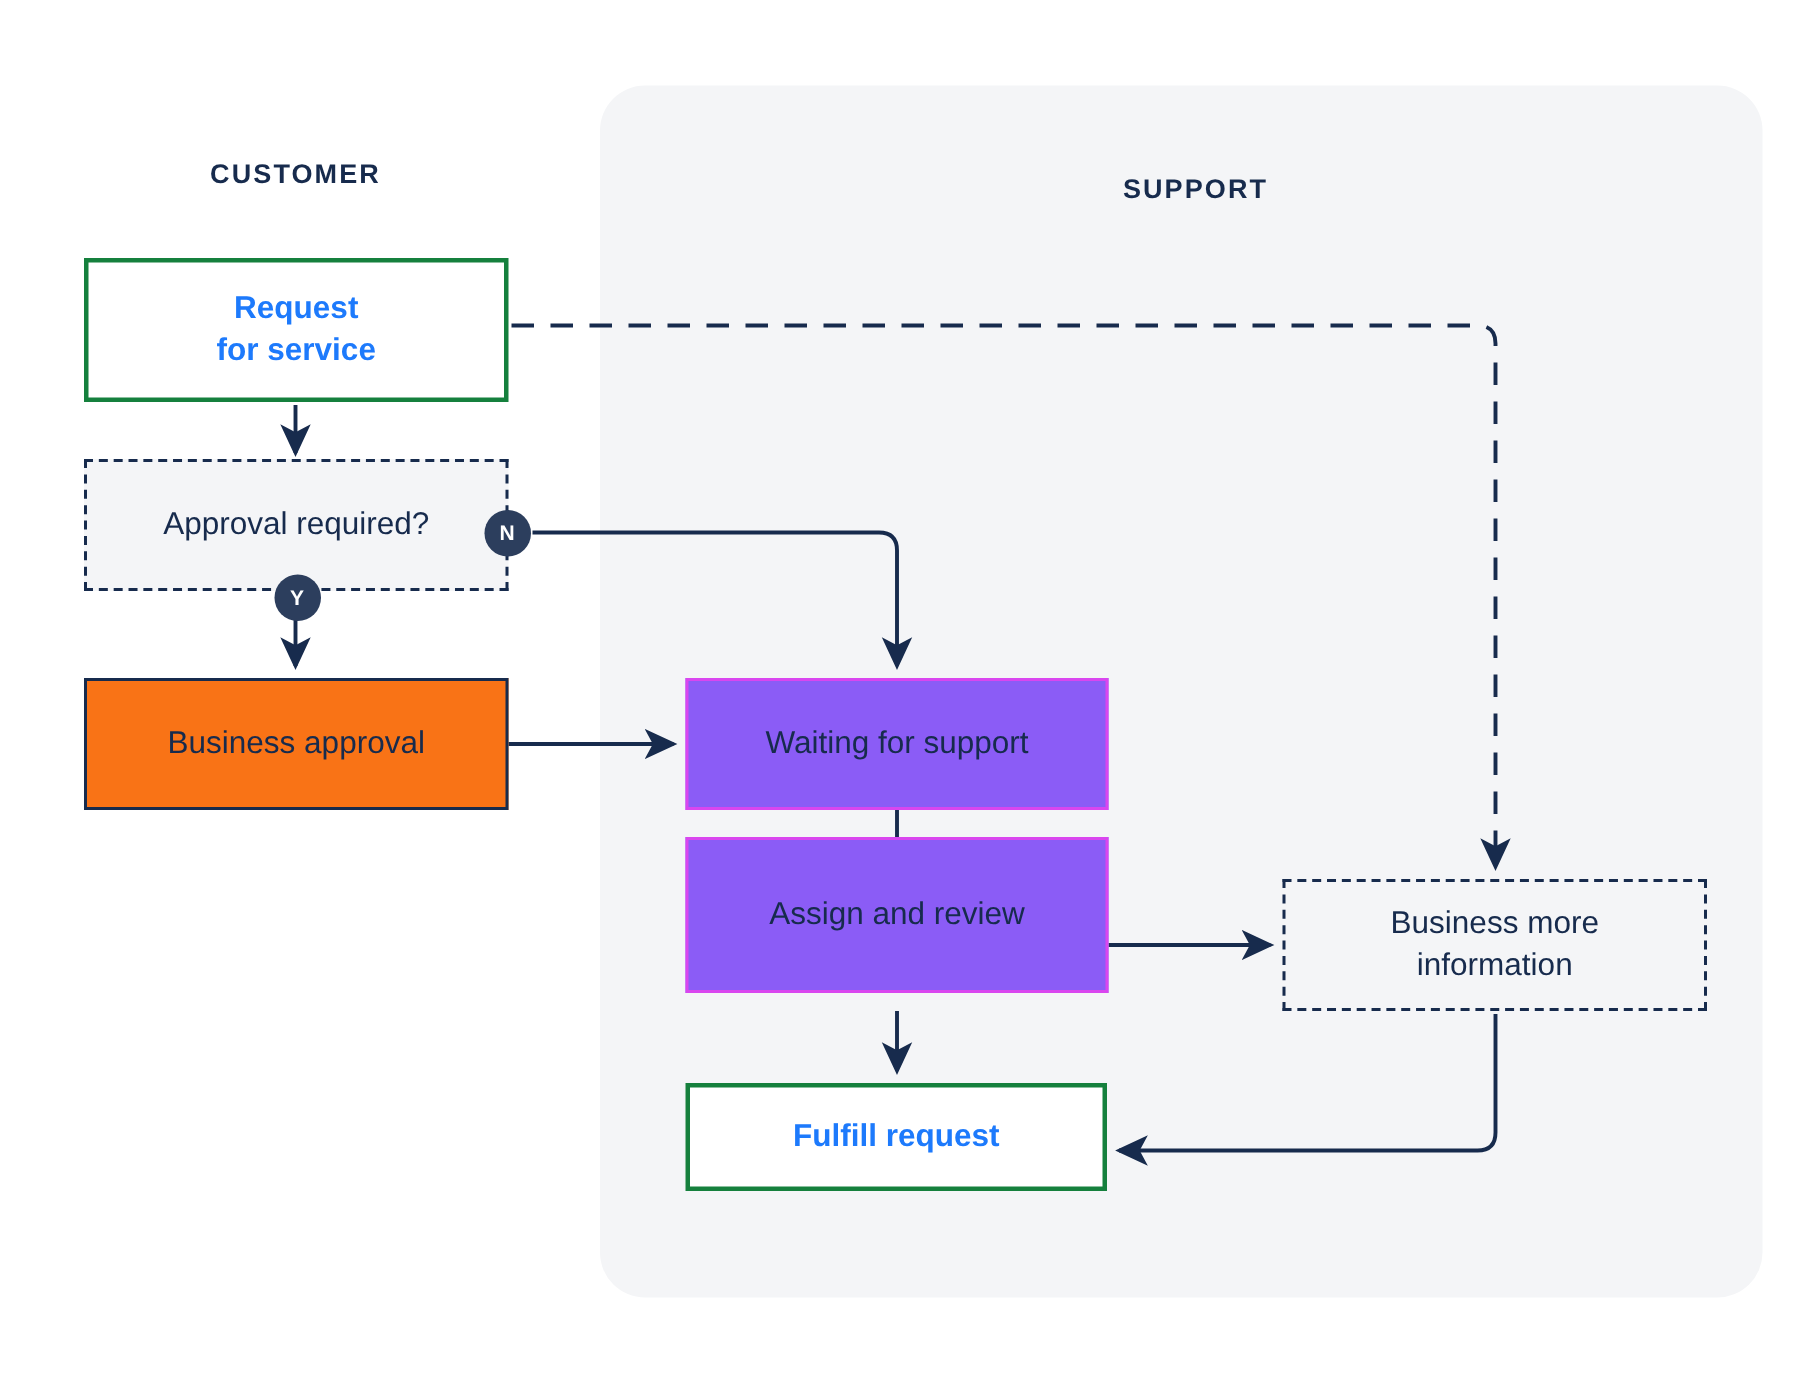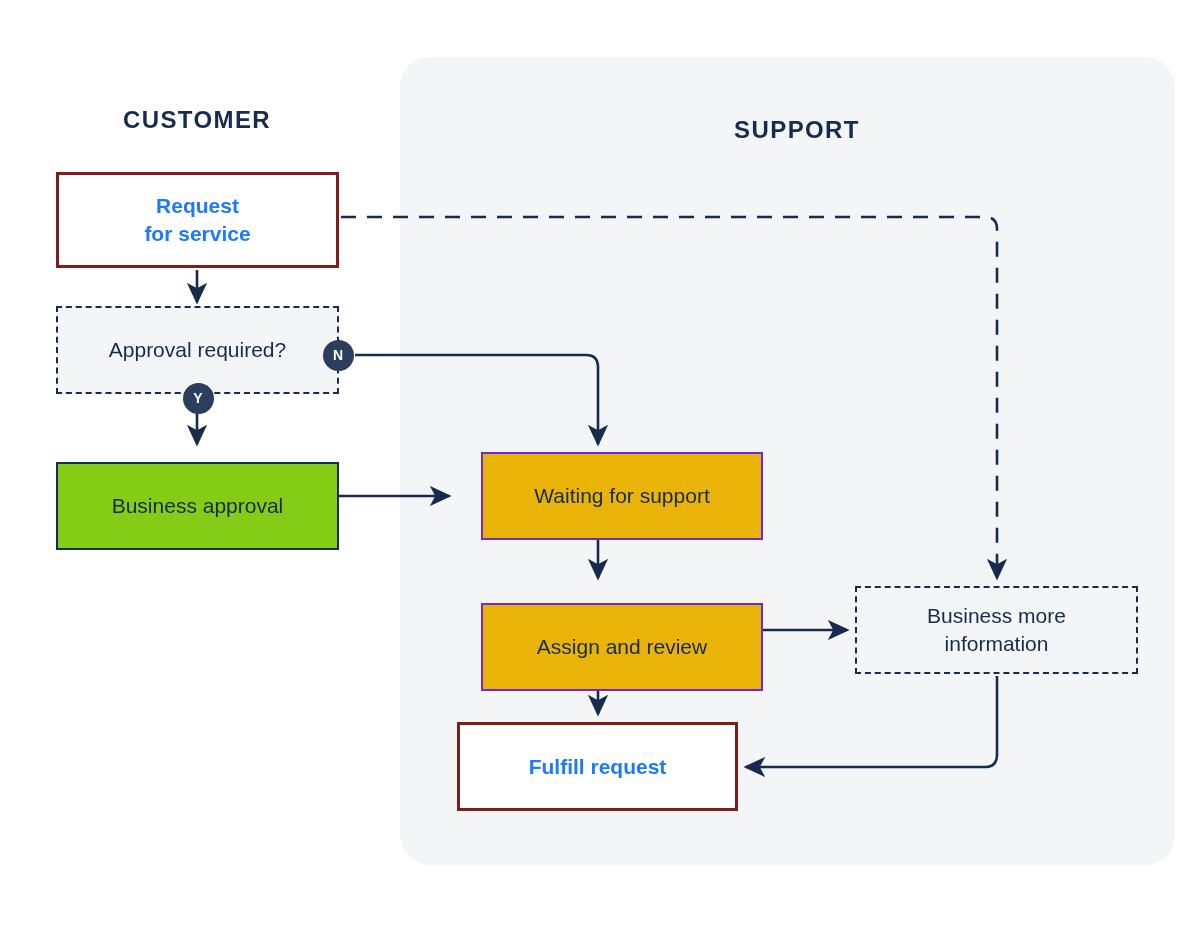--- a/index.html
+++ b/index.html
@@ -21,21 +21,21 @@
   #flow-svg {
     position: absolute;
     inset: 0;
     width: 1200px;
     height: 928px;
     display: block;
   }
   .swimlane-title {
     position: absolute;
     font-family: "Liberation Sans", sans-serif;
-    font-size: 24px;
+    font-size: 18px;
     font-weight: bold;
     letter-spacing: 1.4px;
     color: #172b4d;
     text-align: center;
     white-space: nowrap;
     transform: translateX(-50%);
   }
   .node {
     position: absolute;
     box-sizing: border-box;
@@ -43,39 +43,37 @@
     align-items: center;
     justify-content: center;
     text-align: center;
     font-family: "Liberation Sans", sans-serif;
     font-size: 21px;
     line-height: 1.32;
     color: #172b4d;
     padding: 4px 10px;
   }
   .node-solid-dark {
-    border: 2px solid #6d28d9;
-    background: #eab308;
-    margin-left: 24px;
+    border: 2px solid #d946ef;
+    background: #8b5cf6;
   }
   .node-solid-dark-fill {
     border: 2px solid #172b4d;
-    background: #84cc16;
-    margin-top: 10px;
+    background: #f97316;
   }
   .node-dashed {
     border: 2.5px dashed #172b4d;
     background: transparent;
   }
   .node-dashed-fill {
     border: 2.5px dashed #172b4d;
     background: #f4f5f7;
   }
   .node-accent {
-    border: 3px solid #7f1d1d;
+    border: 3px solid #15803d;
     background: #ffffff;
     color: #1d7afc;
     font-weight: bold;
   }
   .node-label {
     display: block;
     white-space: pre-line;
   }
   .badge {
     position: absolute;
@@ -143,30 +141,30 @@
   </div>
 
   <div class="node node-solid-dark-fill" style="left:56px; top:452px; width:283px; height:88px;">
     <span class="node-label">Business approval</span>
   </div>
 
   <div class="node node-solid-dark" style="left:457px; top:452px; width:282px; height:88px;">
     <span class="node-label">Waiting for support</span>
   </div>
 
-  <div class="node node-solid-dark" style="left:457px; top:603px; width:282px; height:88px;">
+  <div class="node node-solid-dark" style="left:457px; top:558px; width:282px; height:104px;">
     <span class="node-label">Assign and review</span>
   </div>
 
   <div class="node node-dashed" style="left:855px; top:586px; width:283px; height:88px;">
     <span class="node-label">Business more
 information</span>
   </div>
 
-  <div class="node node-accent" style="left:457px; top:722px; width:281px; height:89px;">
+  <div class="node node-accent" style="left:457px; top:722px; width:281px; height:72px;">
     <span class="node-label">Fulfill request</span>
   </div>
 
   <div class="badge" style="left:322.5px; top:339.5px;">
     <span>N</span>
   </div>
   <div class="badge" style="left:182.5px; top:382.5px;">
     <span>Y</span>
   </div>
 

